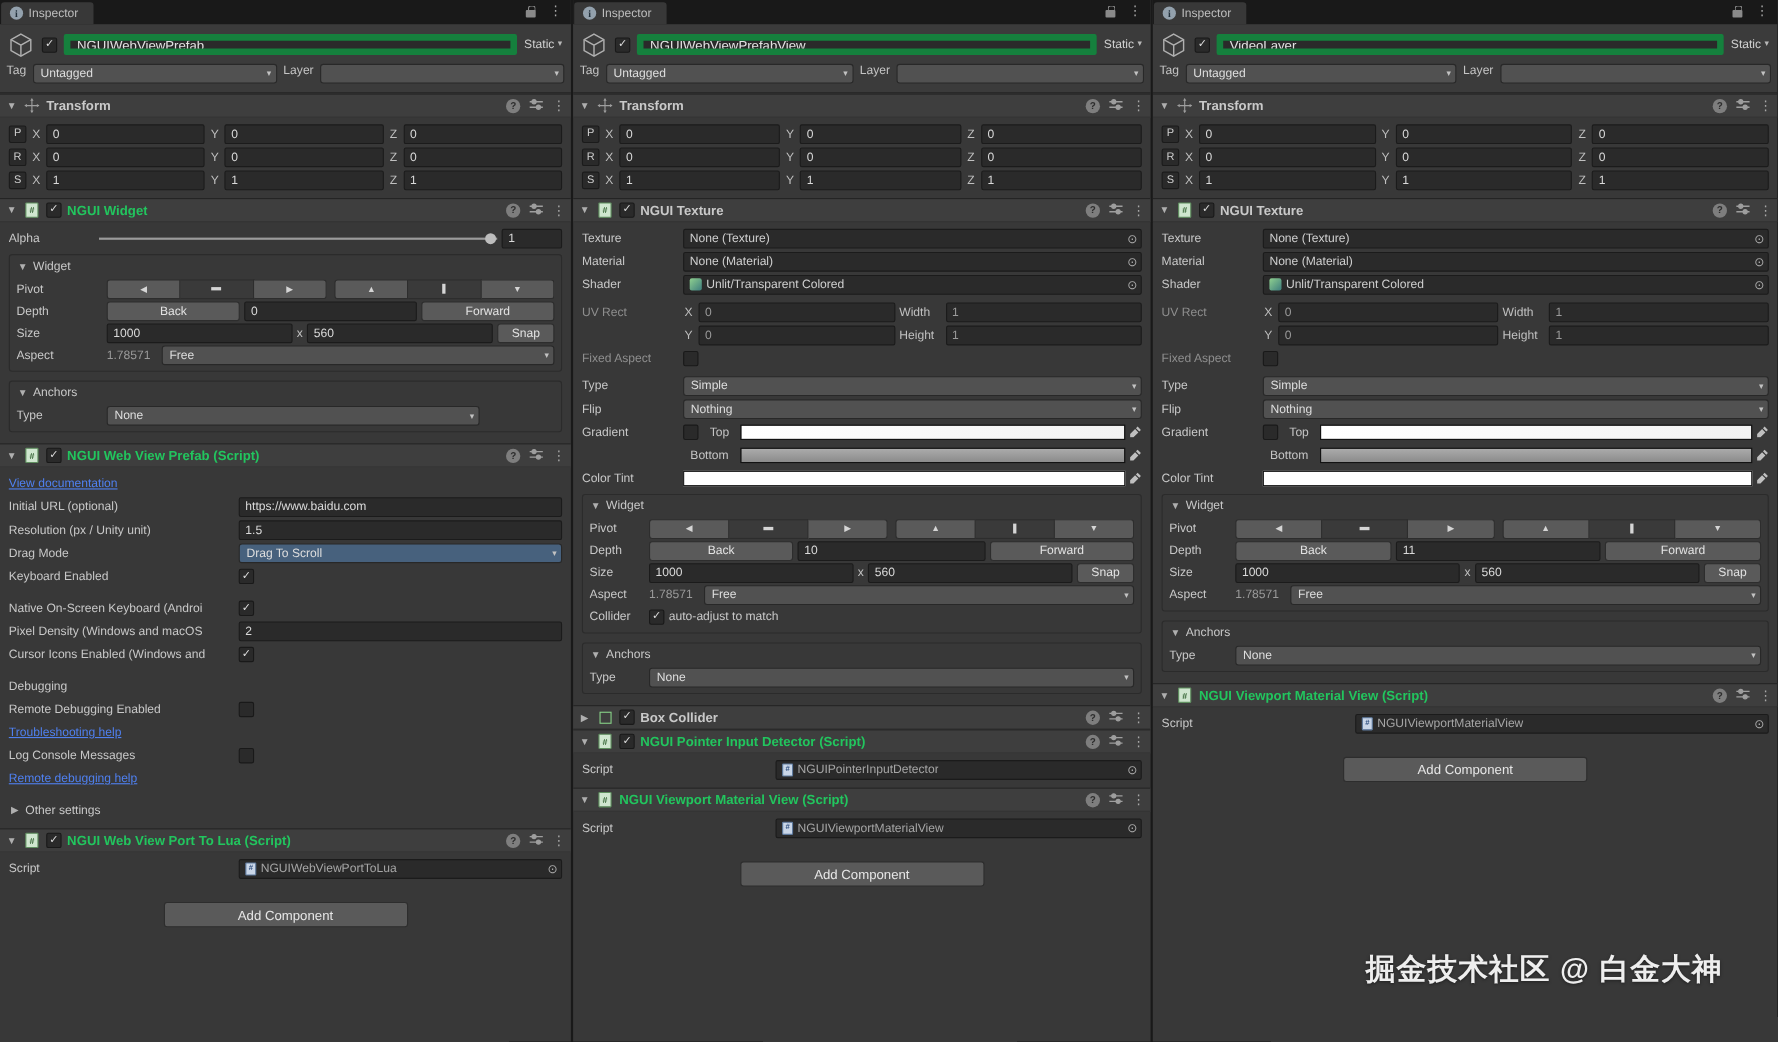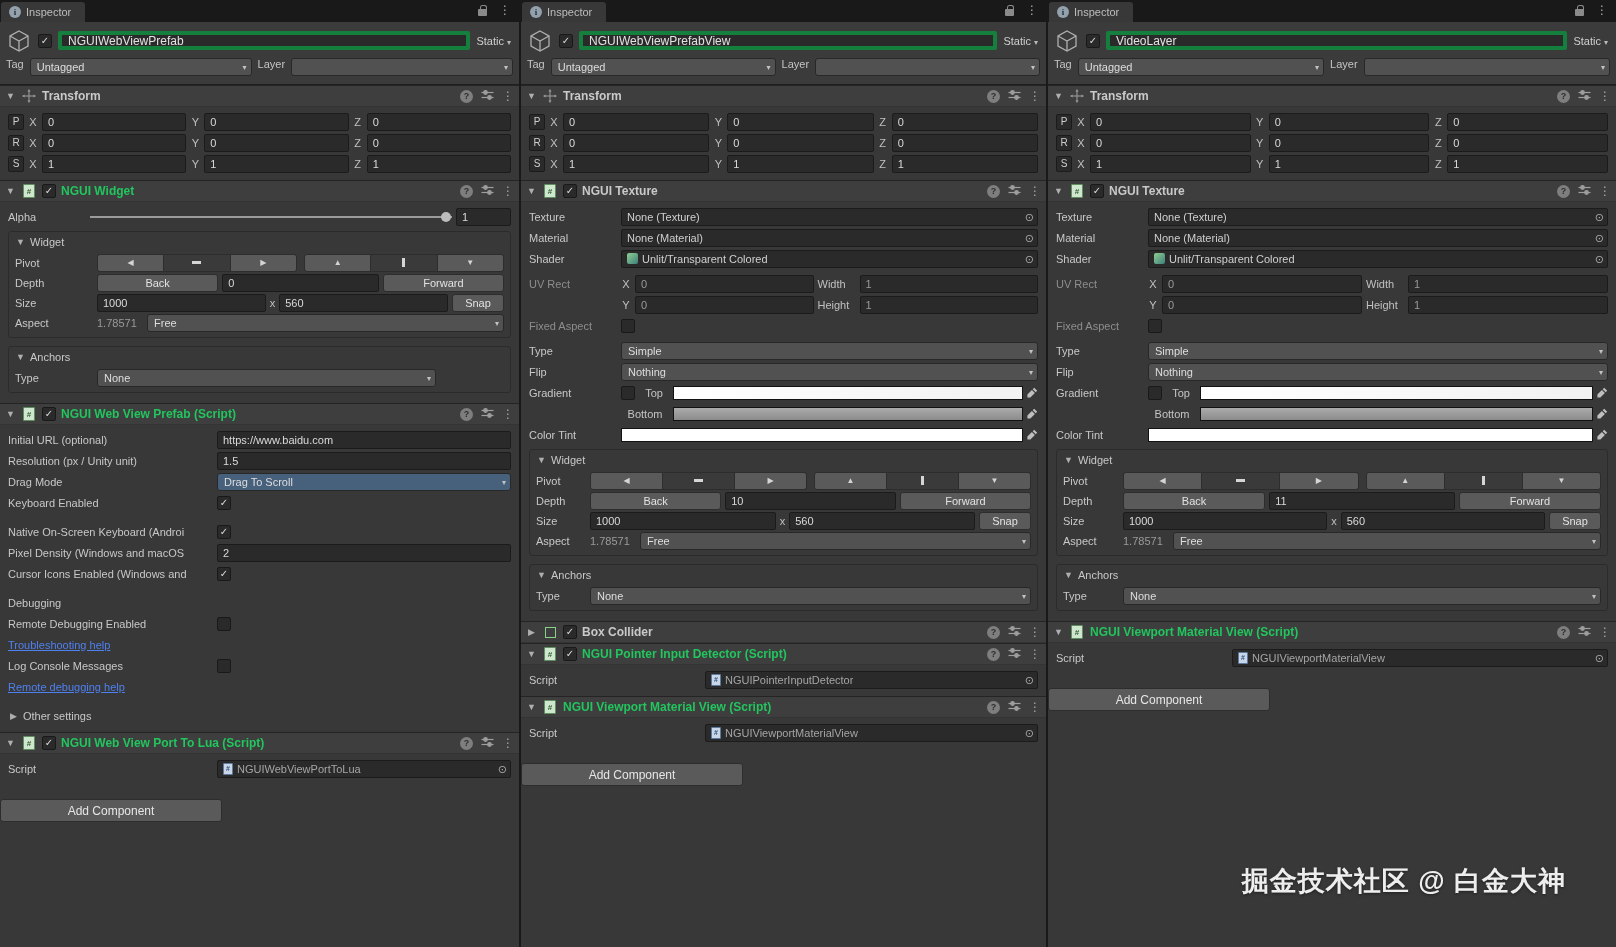--- a/index.html
+++ b/index.html
@@ -15,22 +15,22 @@
   .tab{background:#383838;height:20px;border-radius:3px 3px 0 0;display:flex;align-items:center;gap:5px;padding:0 14px 0 8px;color:#BDBDBD;margin-left:1px}
   .info{width:12px;height:12px;border-radius:50%;background:#93A1AD;color:#22313C;font-size:9px;font-weight:bold;display:flex;align-items:center;justify-content:center;font-family:"Liberation Serif",serif}
   .tabbar-icons{position:absolute;right:8px;top:4px;display:flex;gap:12px;align-items:center}
   .lock{width:9px;height:7px;background:#8A8A8A;border-radius:1px;position:relative;display:inline-block;margin-top:4px}
   .lock::before{content:"";position:absolute;top:-4px;left:1.5px;width:5px;height:4px;border:1px solid #8A8A8A;border-bottom:none;border-radius:2.5px 2.5px 0 0}
   .kebab{font-size:12px;color:#A8A8A8;line-height:1}
 
   
   .go-header{padding:5px 6px 7px;background:#3B3B3B;border-bottom:1px solid #1F1F1F;flex-shrink:0}
   .go-row1{display:flex;align-items:center;gap:6px;height:27px;margin-bottom:4px}
-  .name-field{flex:1;height:19px;background:#2A2A2A;border:4px solid #15803d;border-radius:2px;display:flex;align-items:center;padding:0 6px;color:#E2E2E2;font-size:12px;min-width:0;white-space:nowrap;overflow:hidden}
-  .static-dd{display:flex;align-items:flex-end;gap:3px;color:#CFCFCF;flex-shrink:0;padding-right:2px}
+  .name-field{flex:1;height:19px;background:#2A2A2A;border:6px solid #15803d;border-radius:2px;display:flex;align-items:center;padding:0 6px;color:#E2E2E2;font-size:12px;min-width:0;white-space:nowrap;overflow:hidden}
+  .static-dd{display:flex;align-items:flex-start;gap:3px;color:#CFCFCF;flex-shrink:0;padding-right:2px}
   .dd-arrow-inline{font-size:8px;color:#B8B8B8}
   .go-row2{display:flex;align-items:flex-start;gap:6px;height:19px}
   .go-row2 .lbl{flex-shrink:0;color:#C4C4C4}
 
   .dropdown{height:18px;background:#515151;border:1px solid #282828;border-radius:3px;display:flex;align-items:center;padding:0 16px 0 6px;position:relative;color:#DEDEDE;min-width:0;white-space:nowrap;overflow:hidden}
   .dropdown .dd-arrow{position:absolute;right:4px;top:50%;transform:translateY(-50%);font-size:8px;color:#C2C2C2}
   .dropdown.flex{flex:1}
   .dropdown.dd-blue{background:#47617D}
 
   
@@ -109,21 +109,21 @@
   .grad-lbl{width:30px;text-align:center;flex-shrink:0;color:#C4C4C4}
   .grad-lbl.grad-bottom{width:48px}
   .eyedrop{flex-shrink:0;display:flex;align-items:center}
 
   
   .script-icon{width:12px;height:14px;background:#CFE6CF;border:1px solid #5F8F5F;border-radius:1px;display:flex;align-items:center;justify-content:center;font-size:8px;font-weight:bold;color:#2E5E2E;flex-shrink:0}
   .page-icon{width:10px;height:12px;background:#C9D6E8;border:1px solid #5E7A9E;border-radius:1px;display:flex;align-items:center;justify-content:center;font-size:7px;font-weight:bold;color:#2E4E7E;flex-shrink:0}
   .boxcol-icon{width:11px;height:11px;border:1.5px solid #88D288;flex-shrink:0}
   .shader-circle{width:11px;height:11px;border-radius:2px;background:linear-gradient(135deg,#8FD08F,#3E7E7E);flex-shrink:0}
 
-  .addcomp{display:flex;justify-content:flex-start;padding:14px 0 10px;flex-shrink:0}
+  .addcomp{display:flex;justify-content:center;padding:14px 0 10px;flex-shrink:0}
   .add-btn{width:222px;height:23px;background:#5A5A5A;border:1px solid #2D2D2D;border-radius:3px;display:flex;align-items:center;justify-content:center;color:#E6E6E6;font-size:12px}
 
   .watermark{position:absolute;right:50px;bottom:48px;font-size:27px;font-weight:bold;color:rgba(255,255,255,0.92);letter-spacing:1px;text-shadow:0 1px 3px rgba(0,0,0,0.45);z-index:10}
 </style>
 </head>
 <body>
 
 <div class="panel" id="panel1">
   <div class="tabbar">
     <div class="tab">
@@ -313,20 +313,23 @@
             <line x1="0.5" y1="3.5" x2="12.5" y2="3.5"></line>
             <line x1="0.5" y1="8.5" x2="12.5" y2="8.5"></line>
             <circle cx="4.5" cy="3.5" r="1.8"></circle>
             <circle cx="8.5" cy="8.5" r="1.8"></circle>
           </svg></span>
       <span class="kebab">⋮</span>
     </span>
   </div>
   <div class="comp-body">
     <div class="row">
+        <span class="link">View documentation</span>
+      </div>
+    <div class="row">
       <span class="label w-lbl">Initial URL (optional)</span>
       <span class="field flex">https://www.baidu.com</span>
     </div>
     <div class="row">
       <span class="label w-lbl">Resolution (px / Unity unit)</span>
       <span class="field flex">1.5</span>
     </div>
     <div class="row">
       <span class="label w-lbl">Drag Mode</span>
       <span class="dropdown flex dd-blue">
@@ -640,20 +643,25 @@
         <span class="btn snap">Snap</span>
       </div>
       <div class="row">
         <span class="label gb-label">Aspect</span>
         <span class="aspect-val">1.78571</span>
         <span class="dropdown flex">
             <span>Free</span>
             <span class="dd-arrow">▾</span>
           </span>
       </div>
+      <div class="row">
+        <span class="label gb-label">Collider</span>
+        <span class="checkbox checked"></span>
+        <span>auto-adjust to match</span>
+      </div>
     </div>
     <div class="group-box">
       <div class="group-header">
           <span class="foldout">▼</span>
           <span>Anchors</span>
         </div>
       <div class="row">
         <span class="label gb-label">Type</span>
         <span class="dropdown flex">
             <span>None</span>

